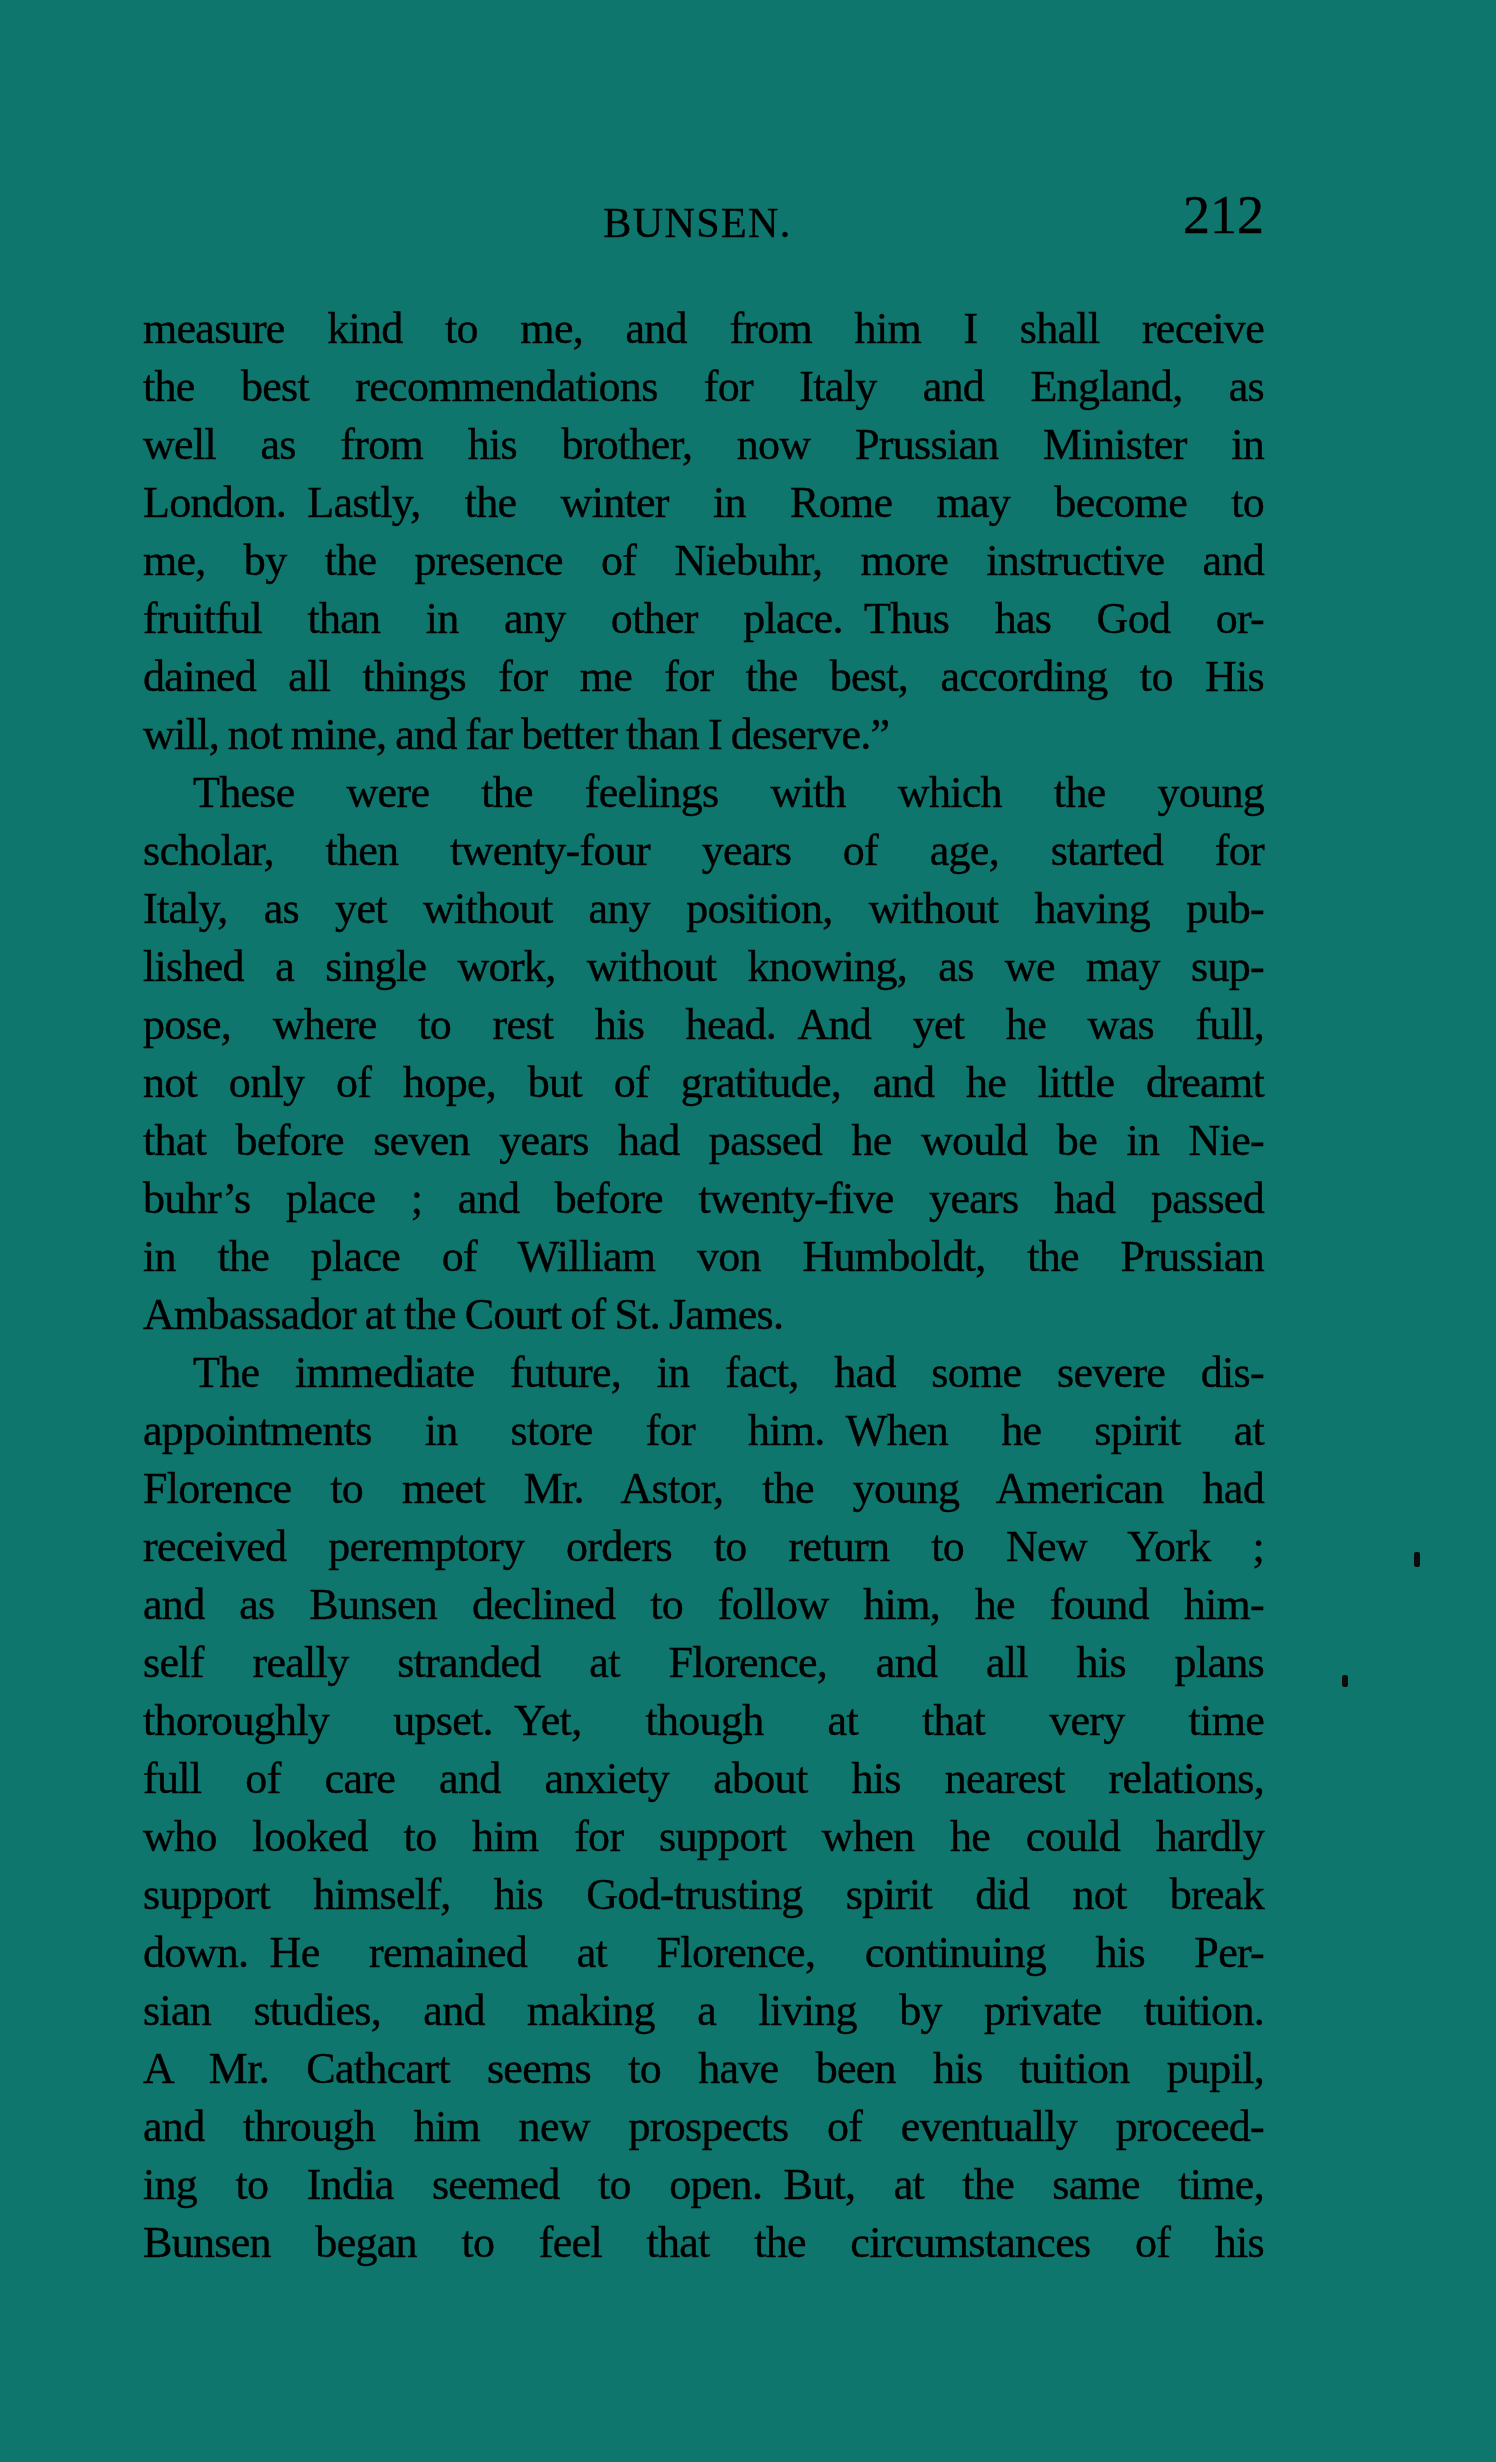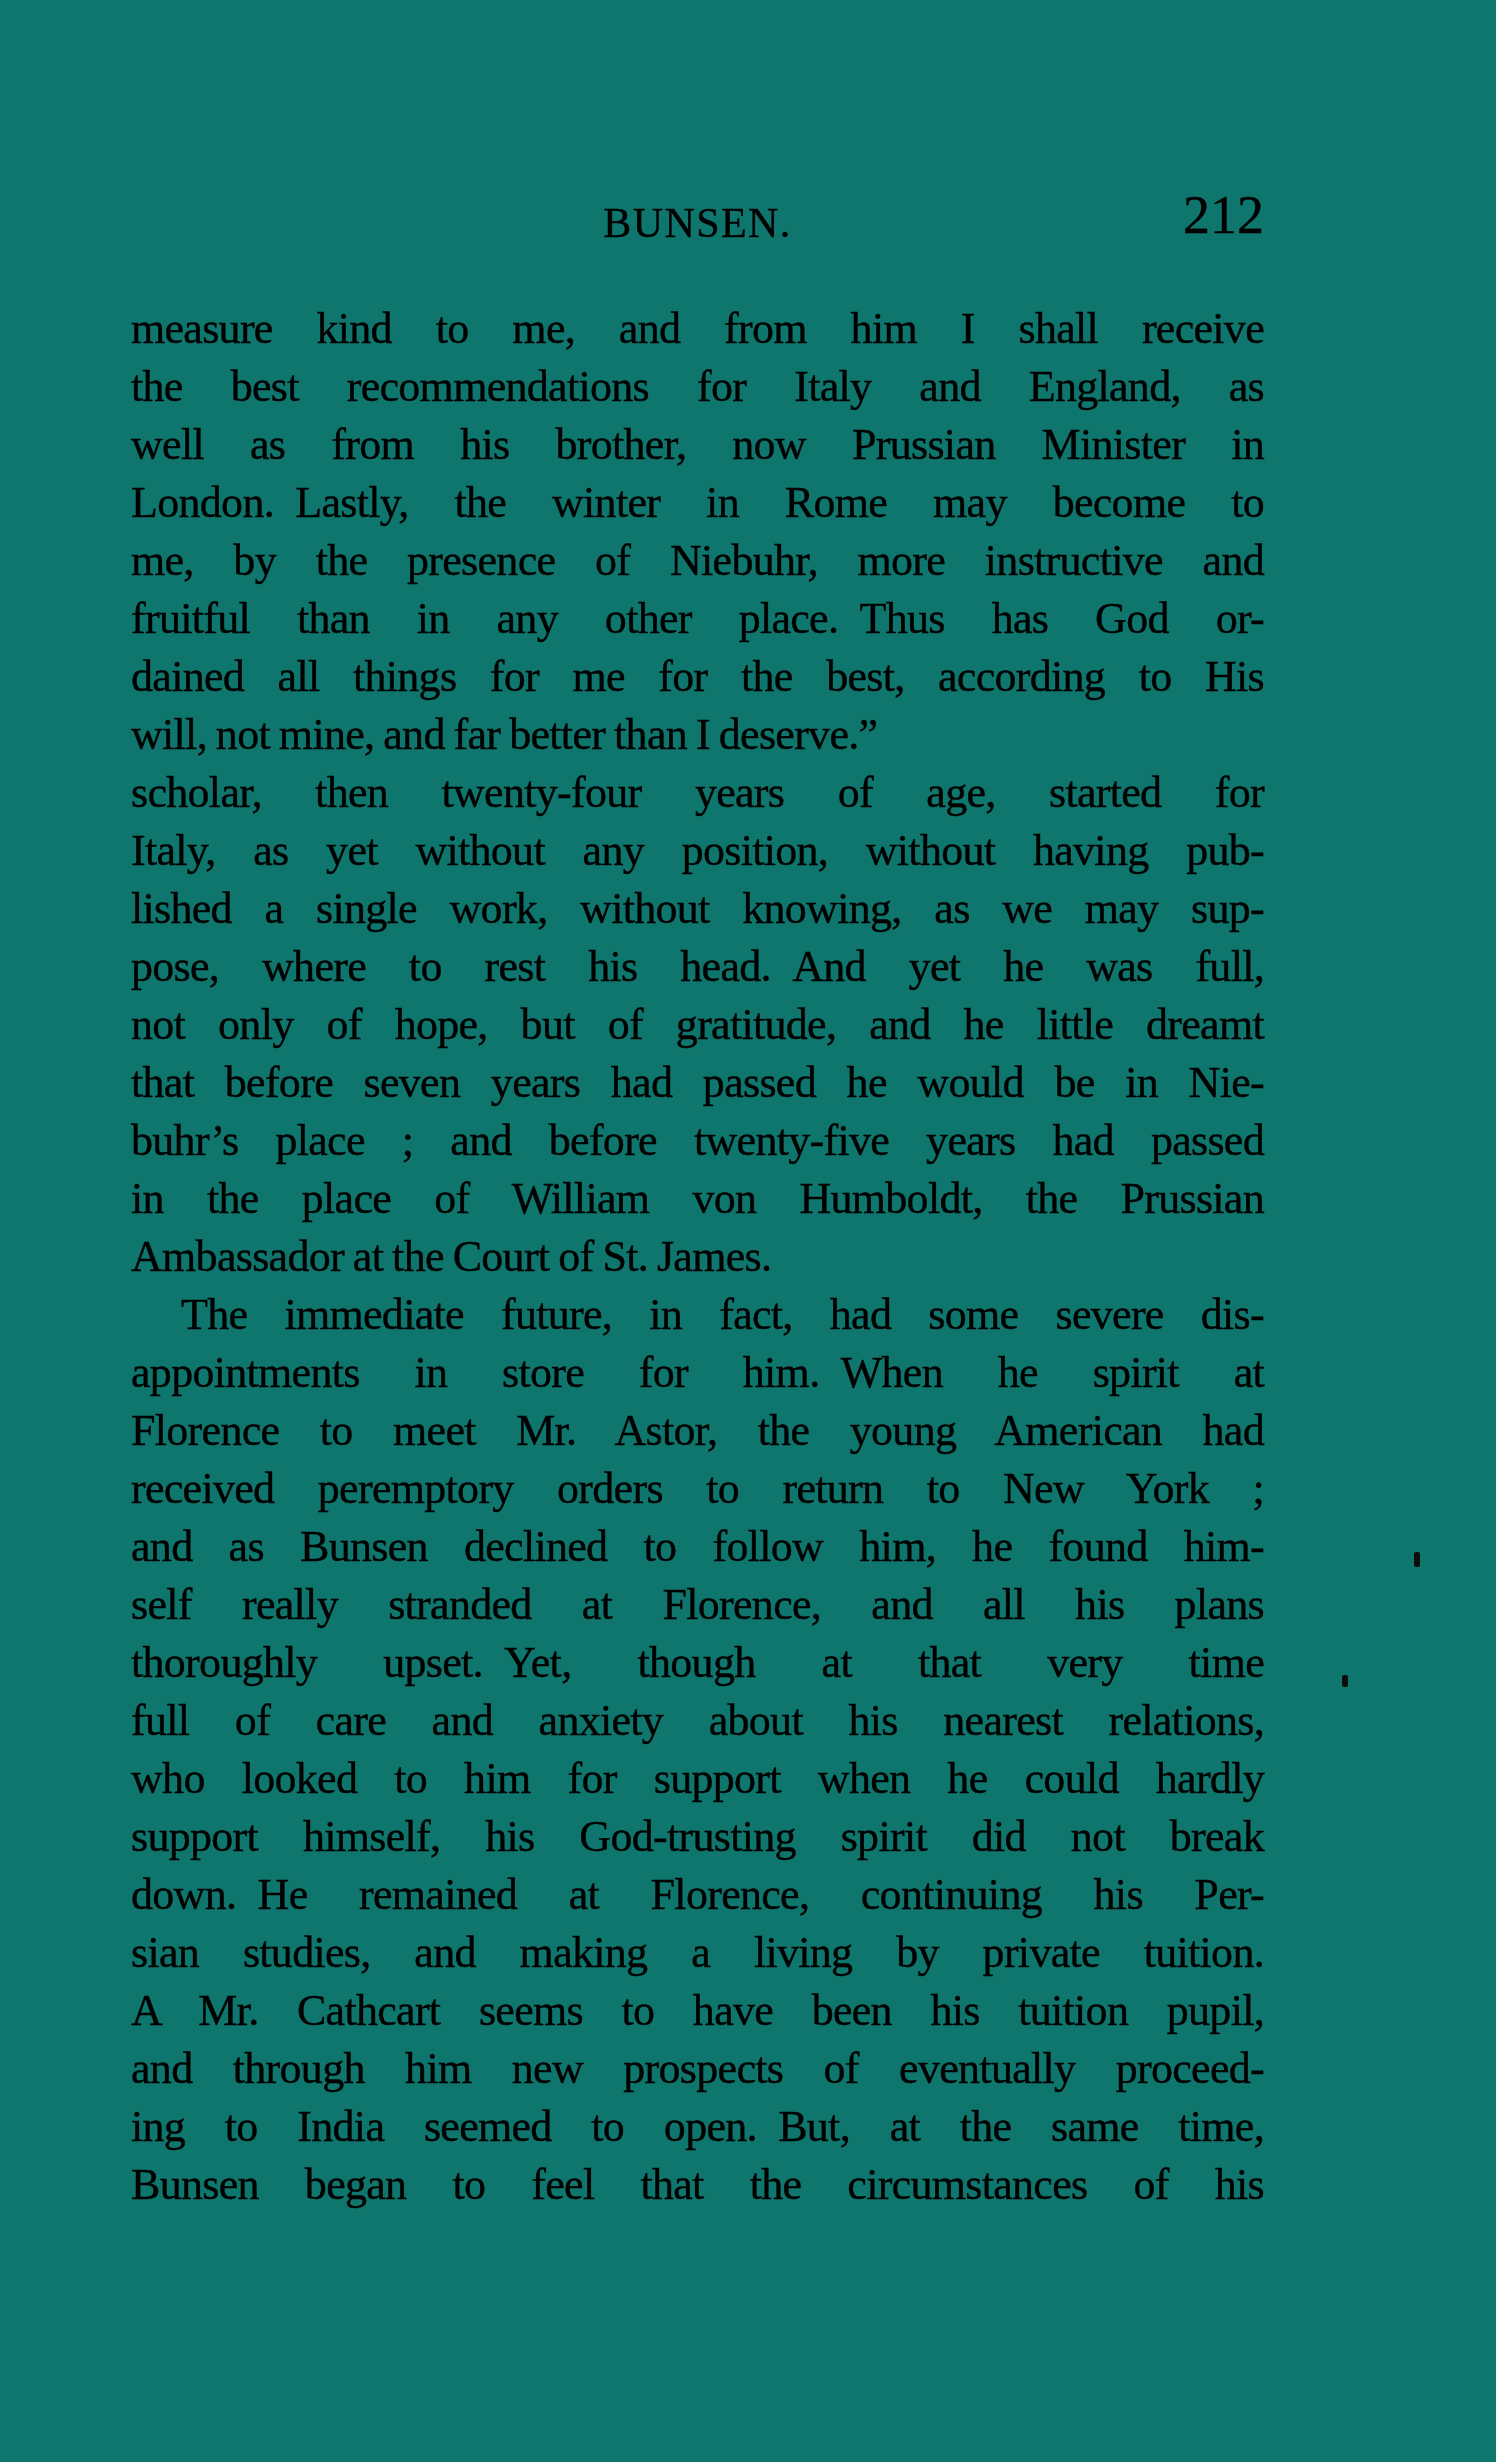--- a/index.html
+++ b/index.html
@@ -53,20 +53,21 @@
     font-size: 44px;
     line-height: 58px;
     letter-spacing: -0.7px;
     word-spacing: -1.4px;
   }
   .line {
     text-align: justify;
     text-align-last: justify;
     text-justify: inter-word;
     white-space: normal;
+    margin-left: 12px;
   }
   .line.indent {
     padding-left: 50px;
   }
   .line.para-end {
     text-align-last: left;
   }
   
   .speck {
     position: absolute;
@@ -88,20 +89,21 @@
 
   <main class="text-block" id="text-block">
       <div class="line">measure kind to me, and from him I shall receive</div>
       <div class="line">the best recommendations for Italy and England, as</div>
       <div class="line">well as from his brother, now Prussian Minister in</div>
       <div class="line">London. Lastly, the winter in Rome may become to</div>
       <div class="line">me, by the presence of Niebuhr, more instructive and</div>
       <div class="line">fruitful than in any other place. Thus has God or-</div>
       <div class="line">dained all things for me for the best, according to His</div>
       <div class="line para-end">will, not mine, and far better than I deserve.”</div>
+      <div class="line indent">These were the feelings with which the young</div>
       <div class="line">scholar, then twenty-four years of age, started for</div>
       <div class="line">Italy, as yet without any position, without having pub-</div>
       <div class="line">lished a single work, without knowing, as we may sup-</div>
       <div class="line">pose, where to rest his head. And yet he was full,</div>
       <div class="line">not only of hope, but of gratitude, and he little dreamt</div>
       <div class="line">that before seven years had passed he would be in Nie-</div>
       <div class="line">buhr’s place ; and before twenty-five years had passed</div>
       <div class="line">in the place of William von Humboldt, the Prussian</div>
       <div class="line para-end">Ambassador at the Court of St. James.</div>
       <div class="line indent">The immediate future, in fact, had some severe dis-</div>

